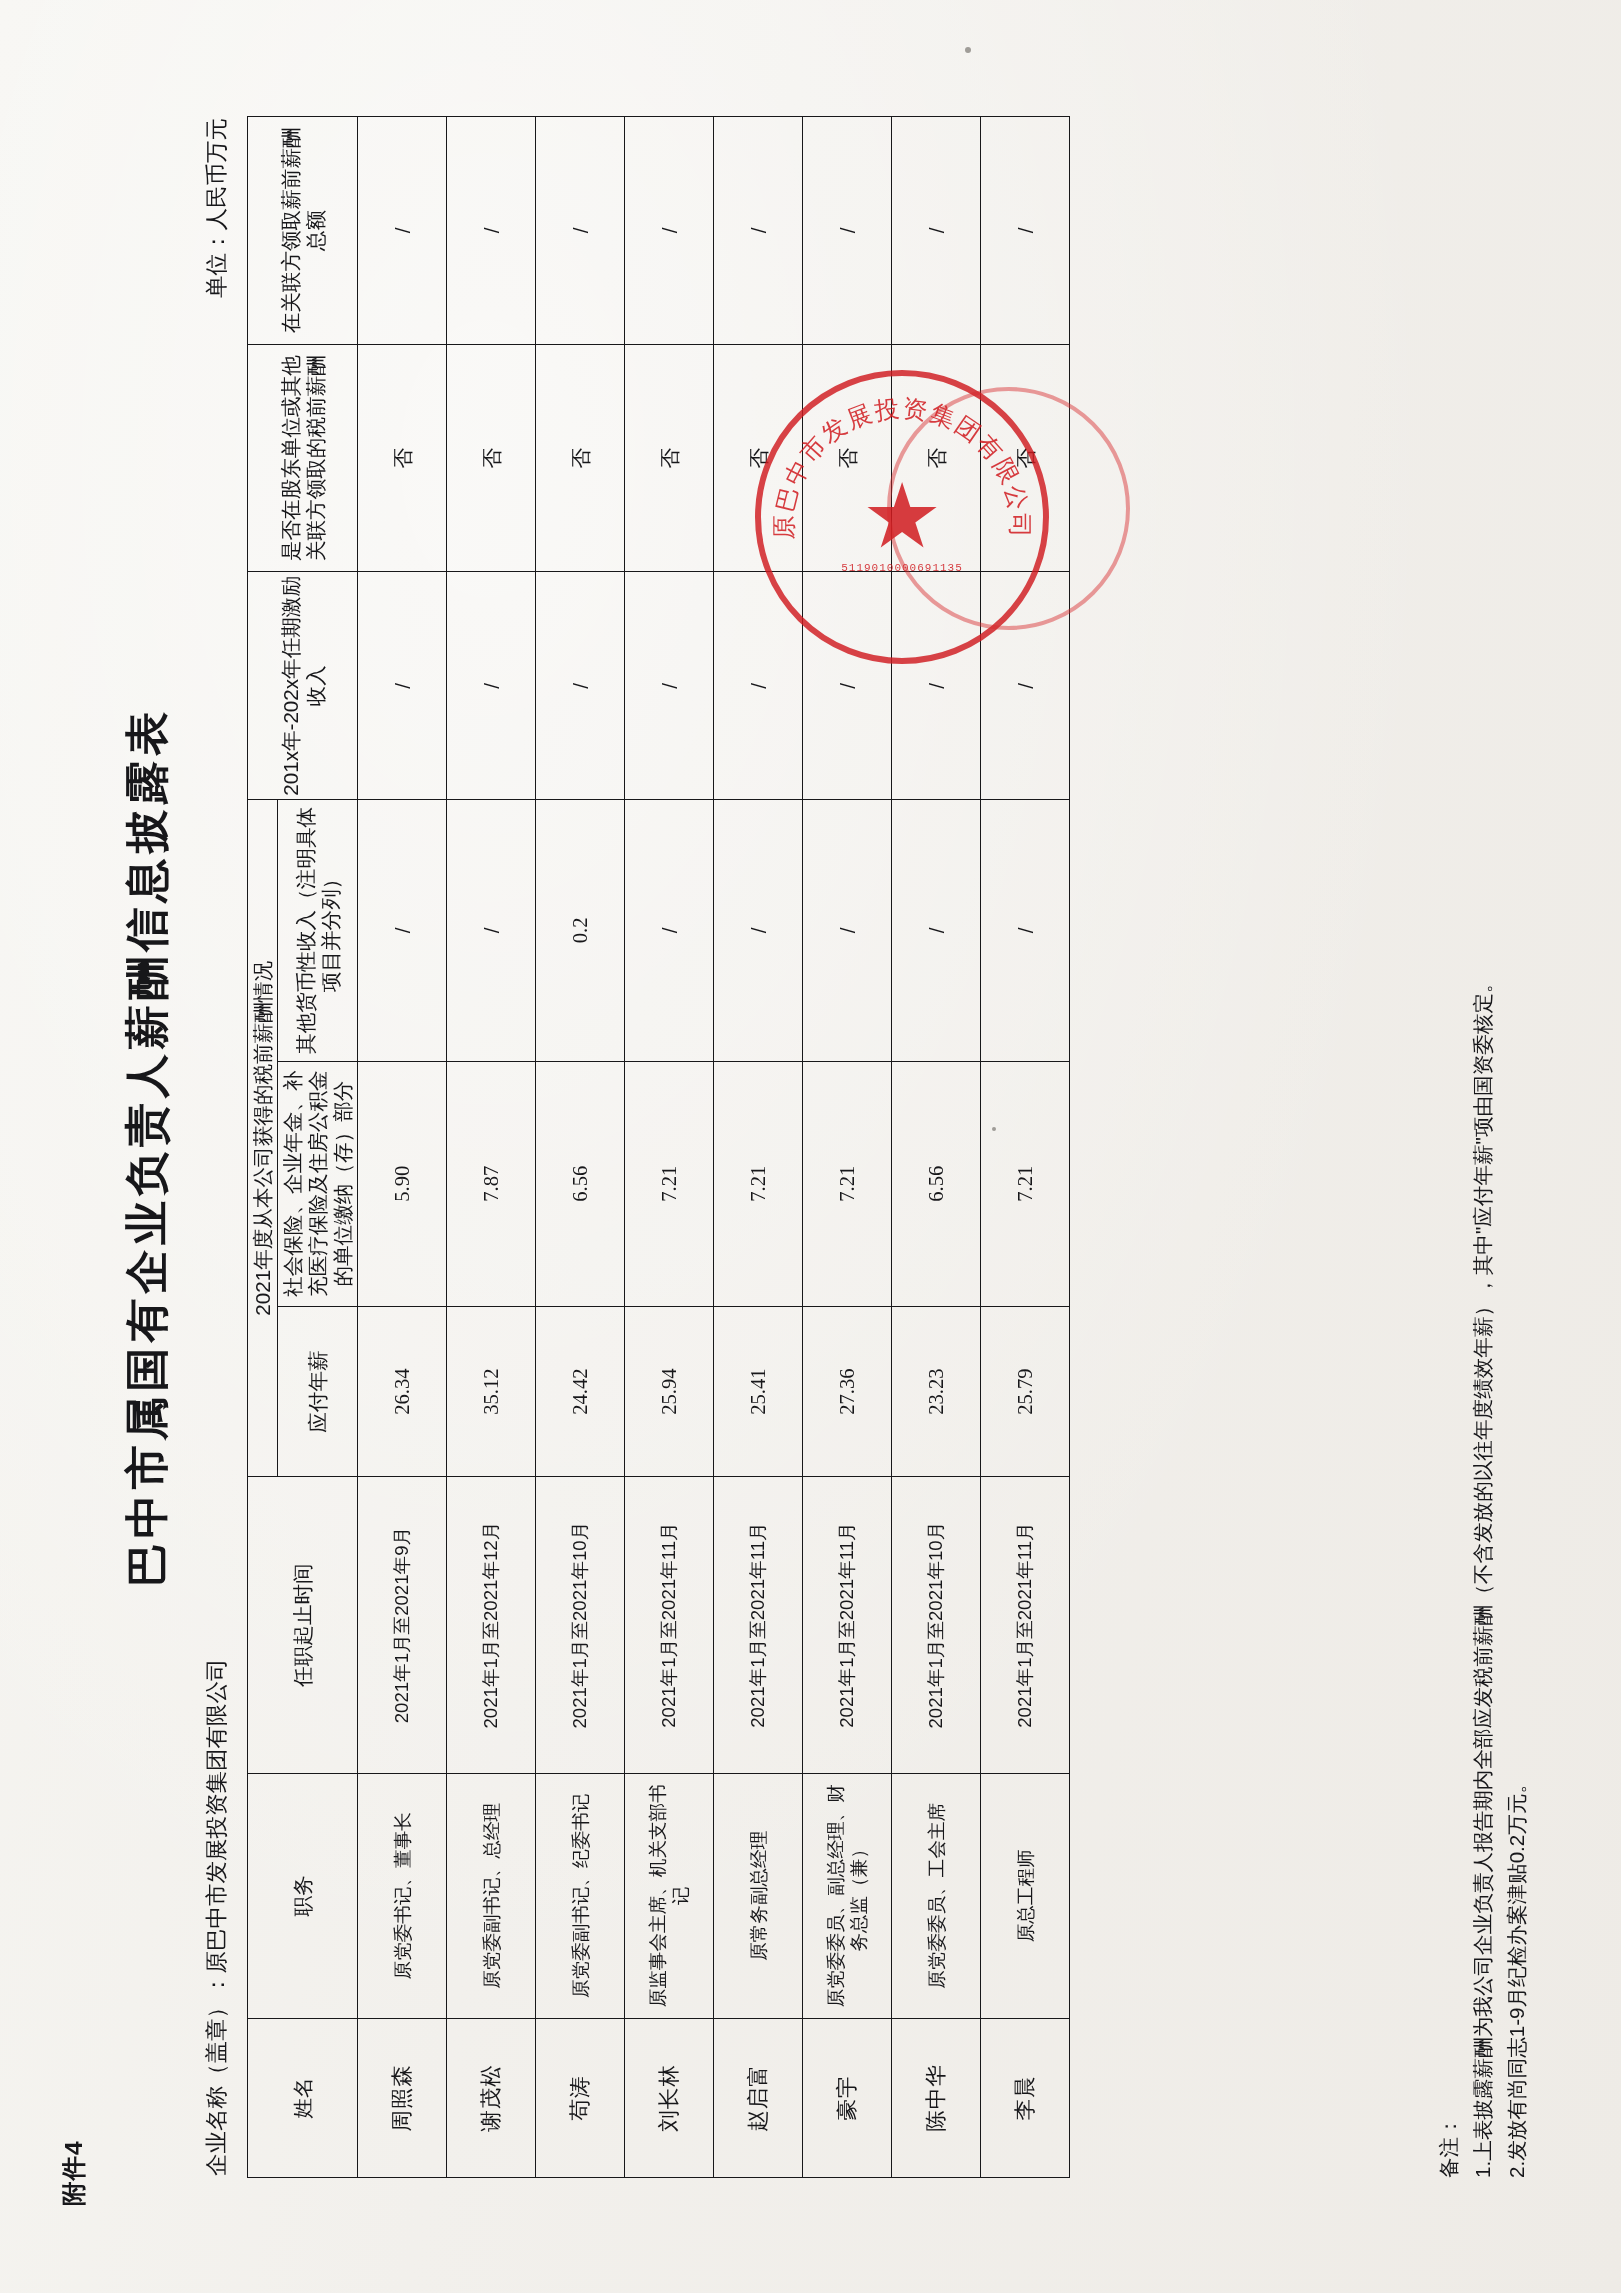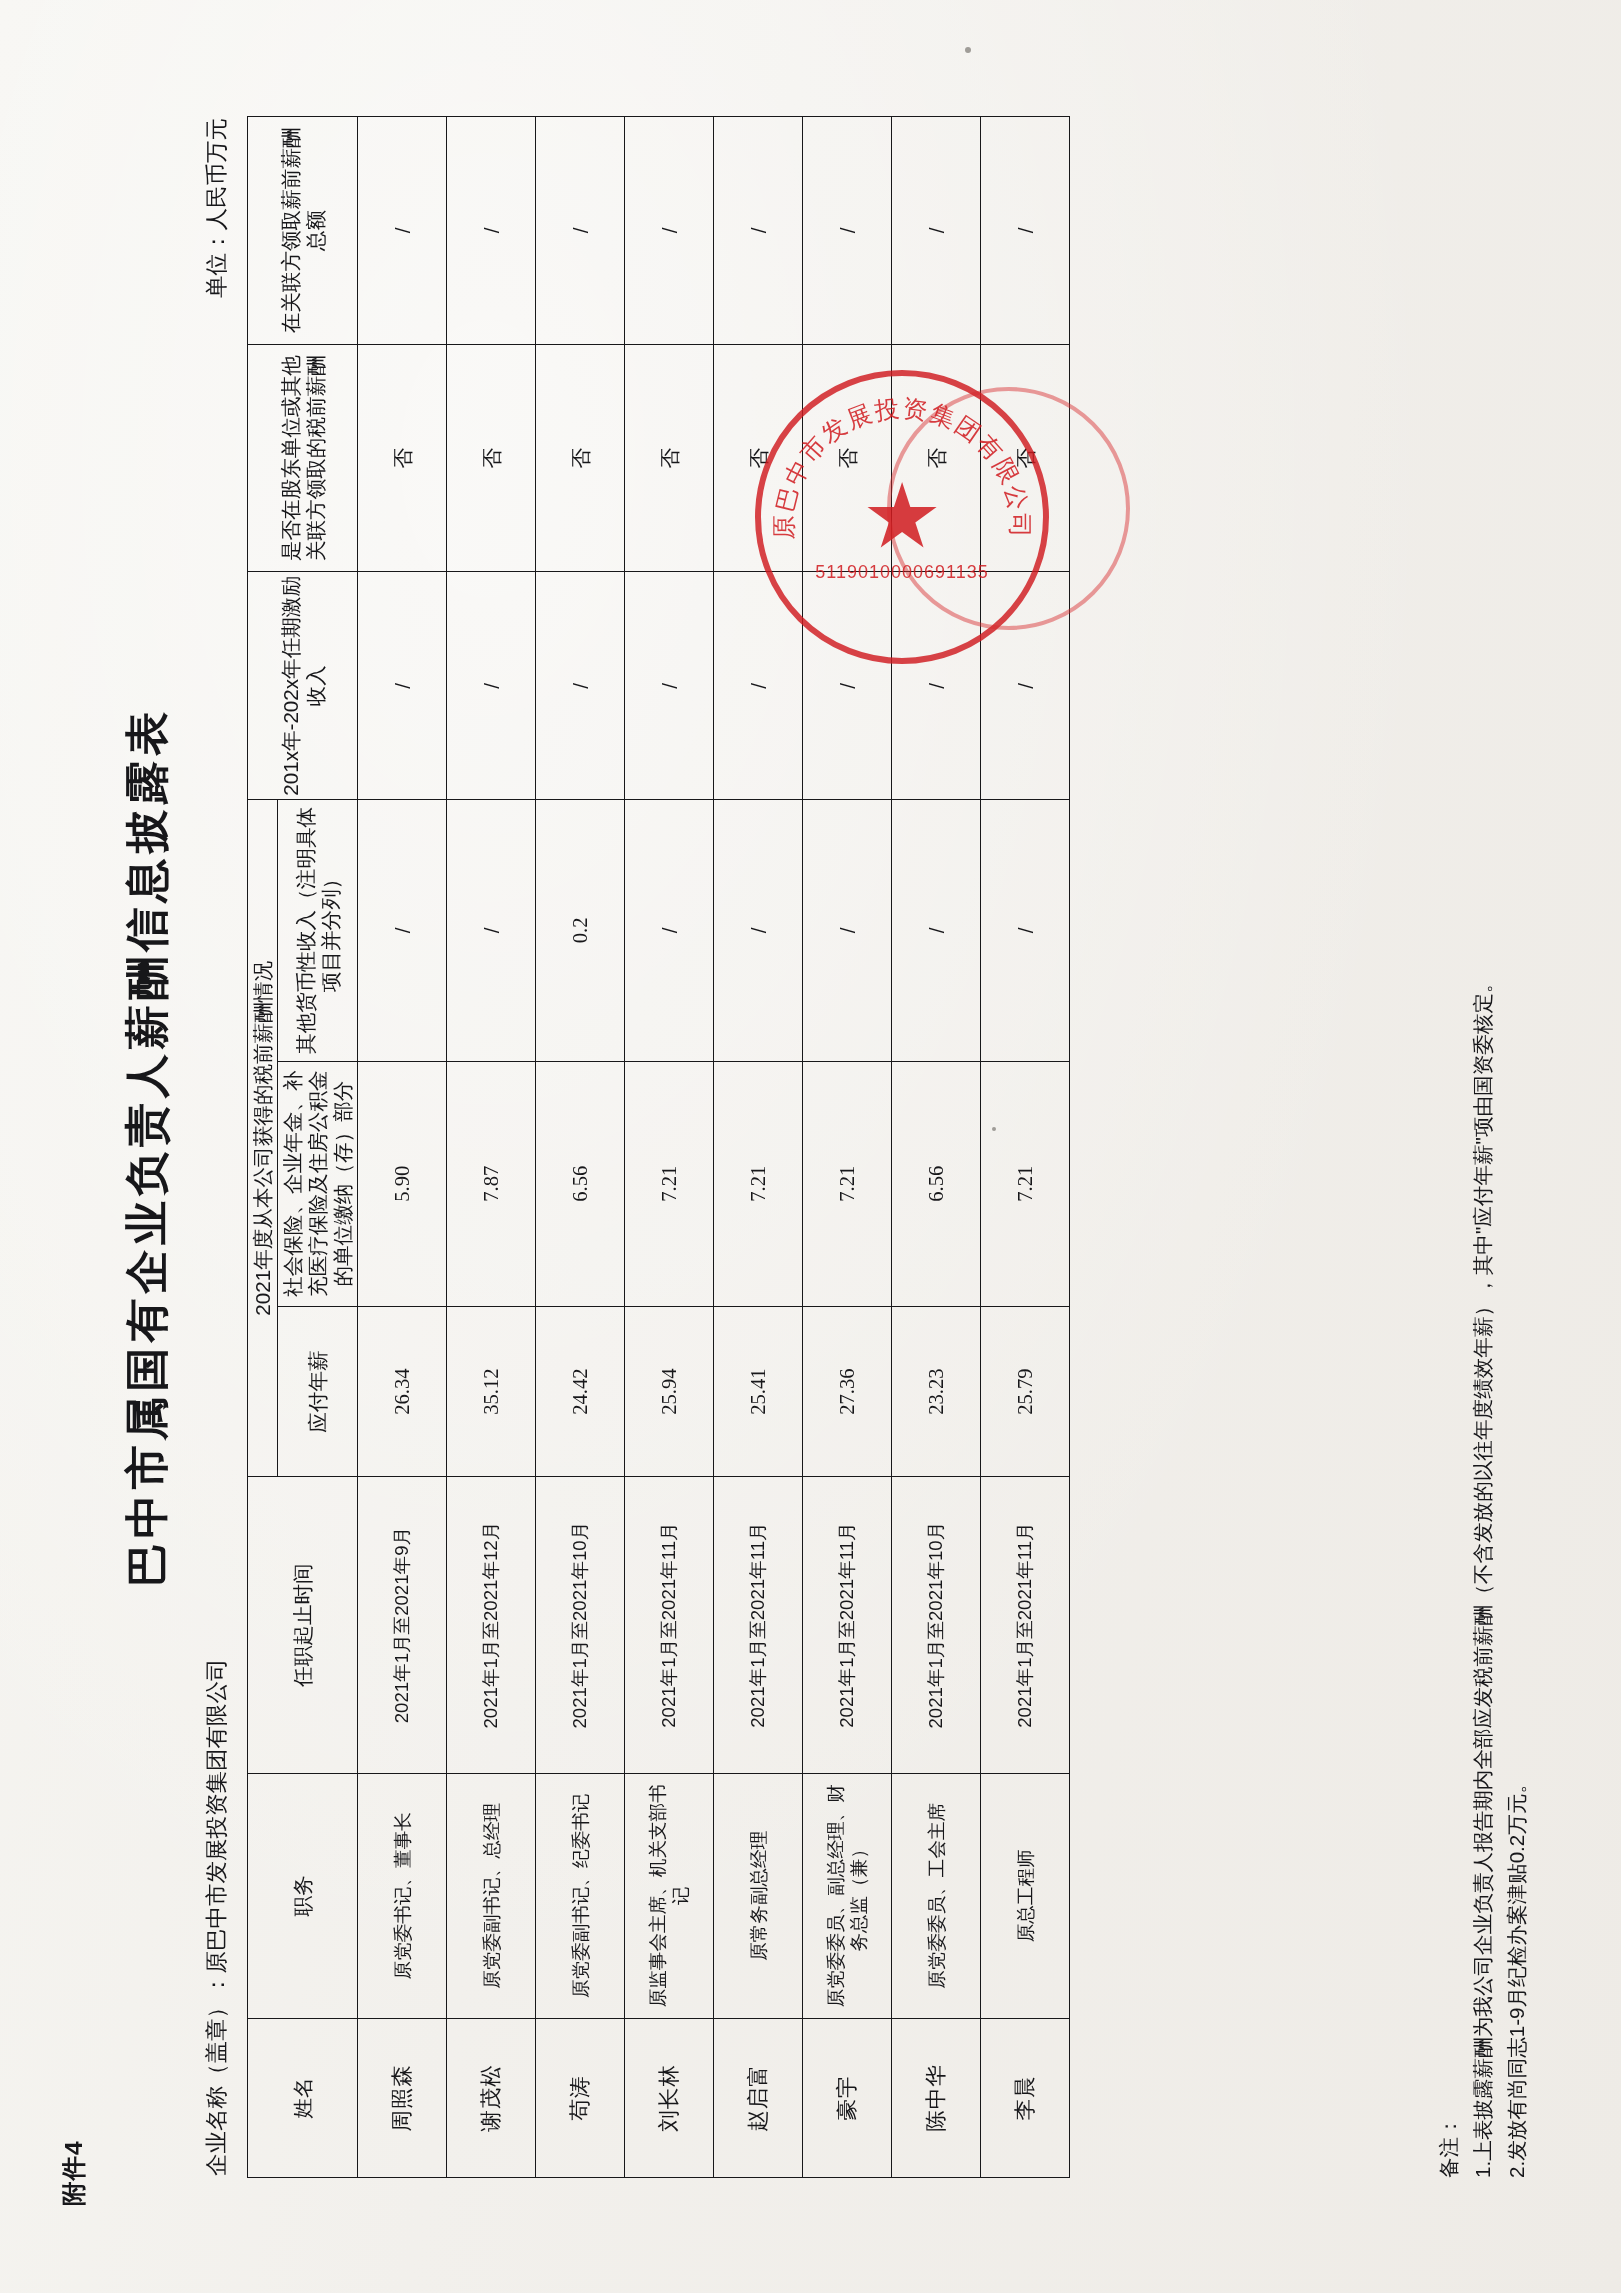--- a/index.html
+++ b/index.html
@@ -181,23 +181,23 @@
     font-size: 25px;
     font-family: "Liberation Sans", sans-serif;
     letter-spacing: 2px;
   }
   #seal .code {
     position: absolute;
     left: 50%;
     top: 192px;
     transform: translateX(-50%);
     color: rgba(208,26,30,0.85);
-    font-size: 18px;
+    font-size: 11px;
     letter-spacing: 1px;
-    font-family: Liberation Sans, sans-serif;
+    font-family: Liberation Mono, monospace;
     white-space: nowrap;
   }
   
   #seal2 {
     position: absolute;
     left: 887px;
     top: 387px;
     width: 235px;
     height: 235px;
     border: 4.9px solid rgba(214, 40, 42, 0.45);

